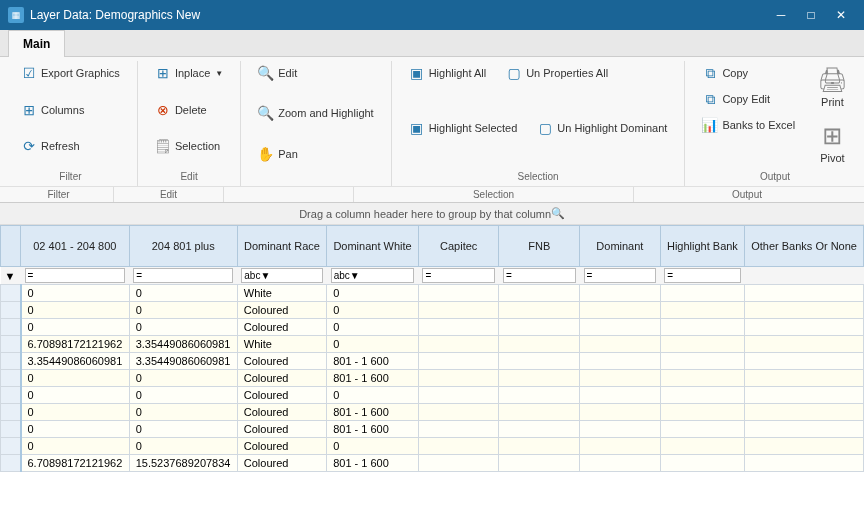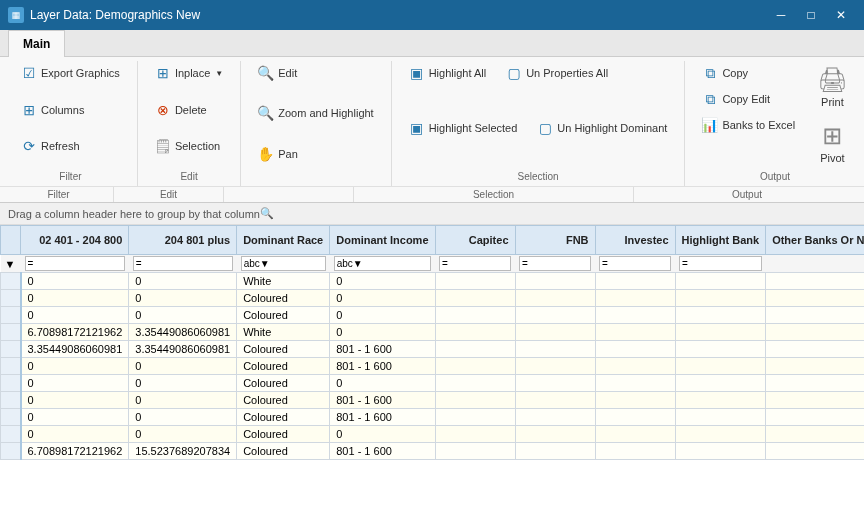--- a/index.html
+++ b/index.html
@@ -66,38 +66,38 @@
 
     
     .filter-bar {
       background: #f0f0f0;
       padding: 4px 8px;
       font-size: 11px;
       color: #555;
       border-bottom: 1px solid #ddd;
       display: flex;
       align-items: center;
-      justify-content: flex-start;
+      justify-content: center;
     }
 
     
     .table-container {
       overflow: auto;
       background: white;
       height: calc(518px - 30px - 90px - 28px - 20px - 16px);
       position: relative;
     }
 
     table { border-collapse: collapse; width: 100%; font-size: 11px; }
     thead tr { background: #dce9f5; }
     thead th {
       border: 1px solid #b0c8dc;
-      padding: 8px 6px;
-      text-align: right;
-      font-weight: 700;
+      padding: 14px 6px;
+      text-align: center;
+      font-weight: 400;
       white-space: nowrap;
       color: #222;
       min-width: 80px;
     }
     tbody tr { background: #fffef0; }
     tbody tr:nth-child(odd) { background: #fffff8; }
     tbody td {
       border: 1px solid #d0d8e0;
       padding: 2px 6px;
       white-space: nowrap;
@@ -313,24 +313,24 @@
 </div>
 
 <div class="table-container">
   <table>
     <thead>
       <tr>
         <th class="col-indicator"></th>
         <th>02 401 - 204 800</th>
         <th>204 801 plus</th>
         <th>Dominant Race</th>
-        <th>Dominant Income</th>
+        <th>Dominant White</th>
         <th>Capitec</th>
         <th>FNB</th>
-        <th>Investec</th>
+        <th>Dominant</th>
         <th>Highlight Bank</th>
         <th>Other Banks Or None</th>
       </tr>
       <tr class="filter-row">
         <td>▼</td>
         <td><input class="filter-input" value="=" style=""></td>
         <td><input class="filter-input" value="=" style=""></td>
         <td><input class="filter-input" value="abc▼" style=""></td>
         <td><input class="filter-input" value="abc▼" style=""></td>
         <td><input class="filter-input" value="=" style=""></td>

